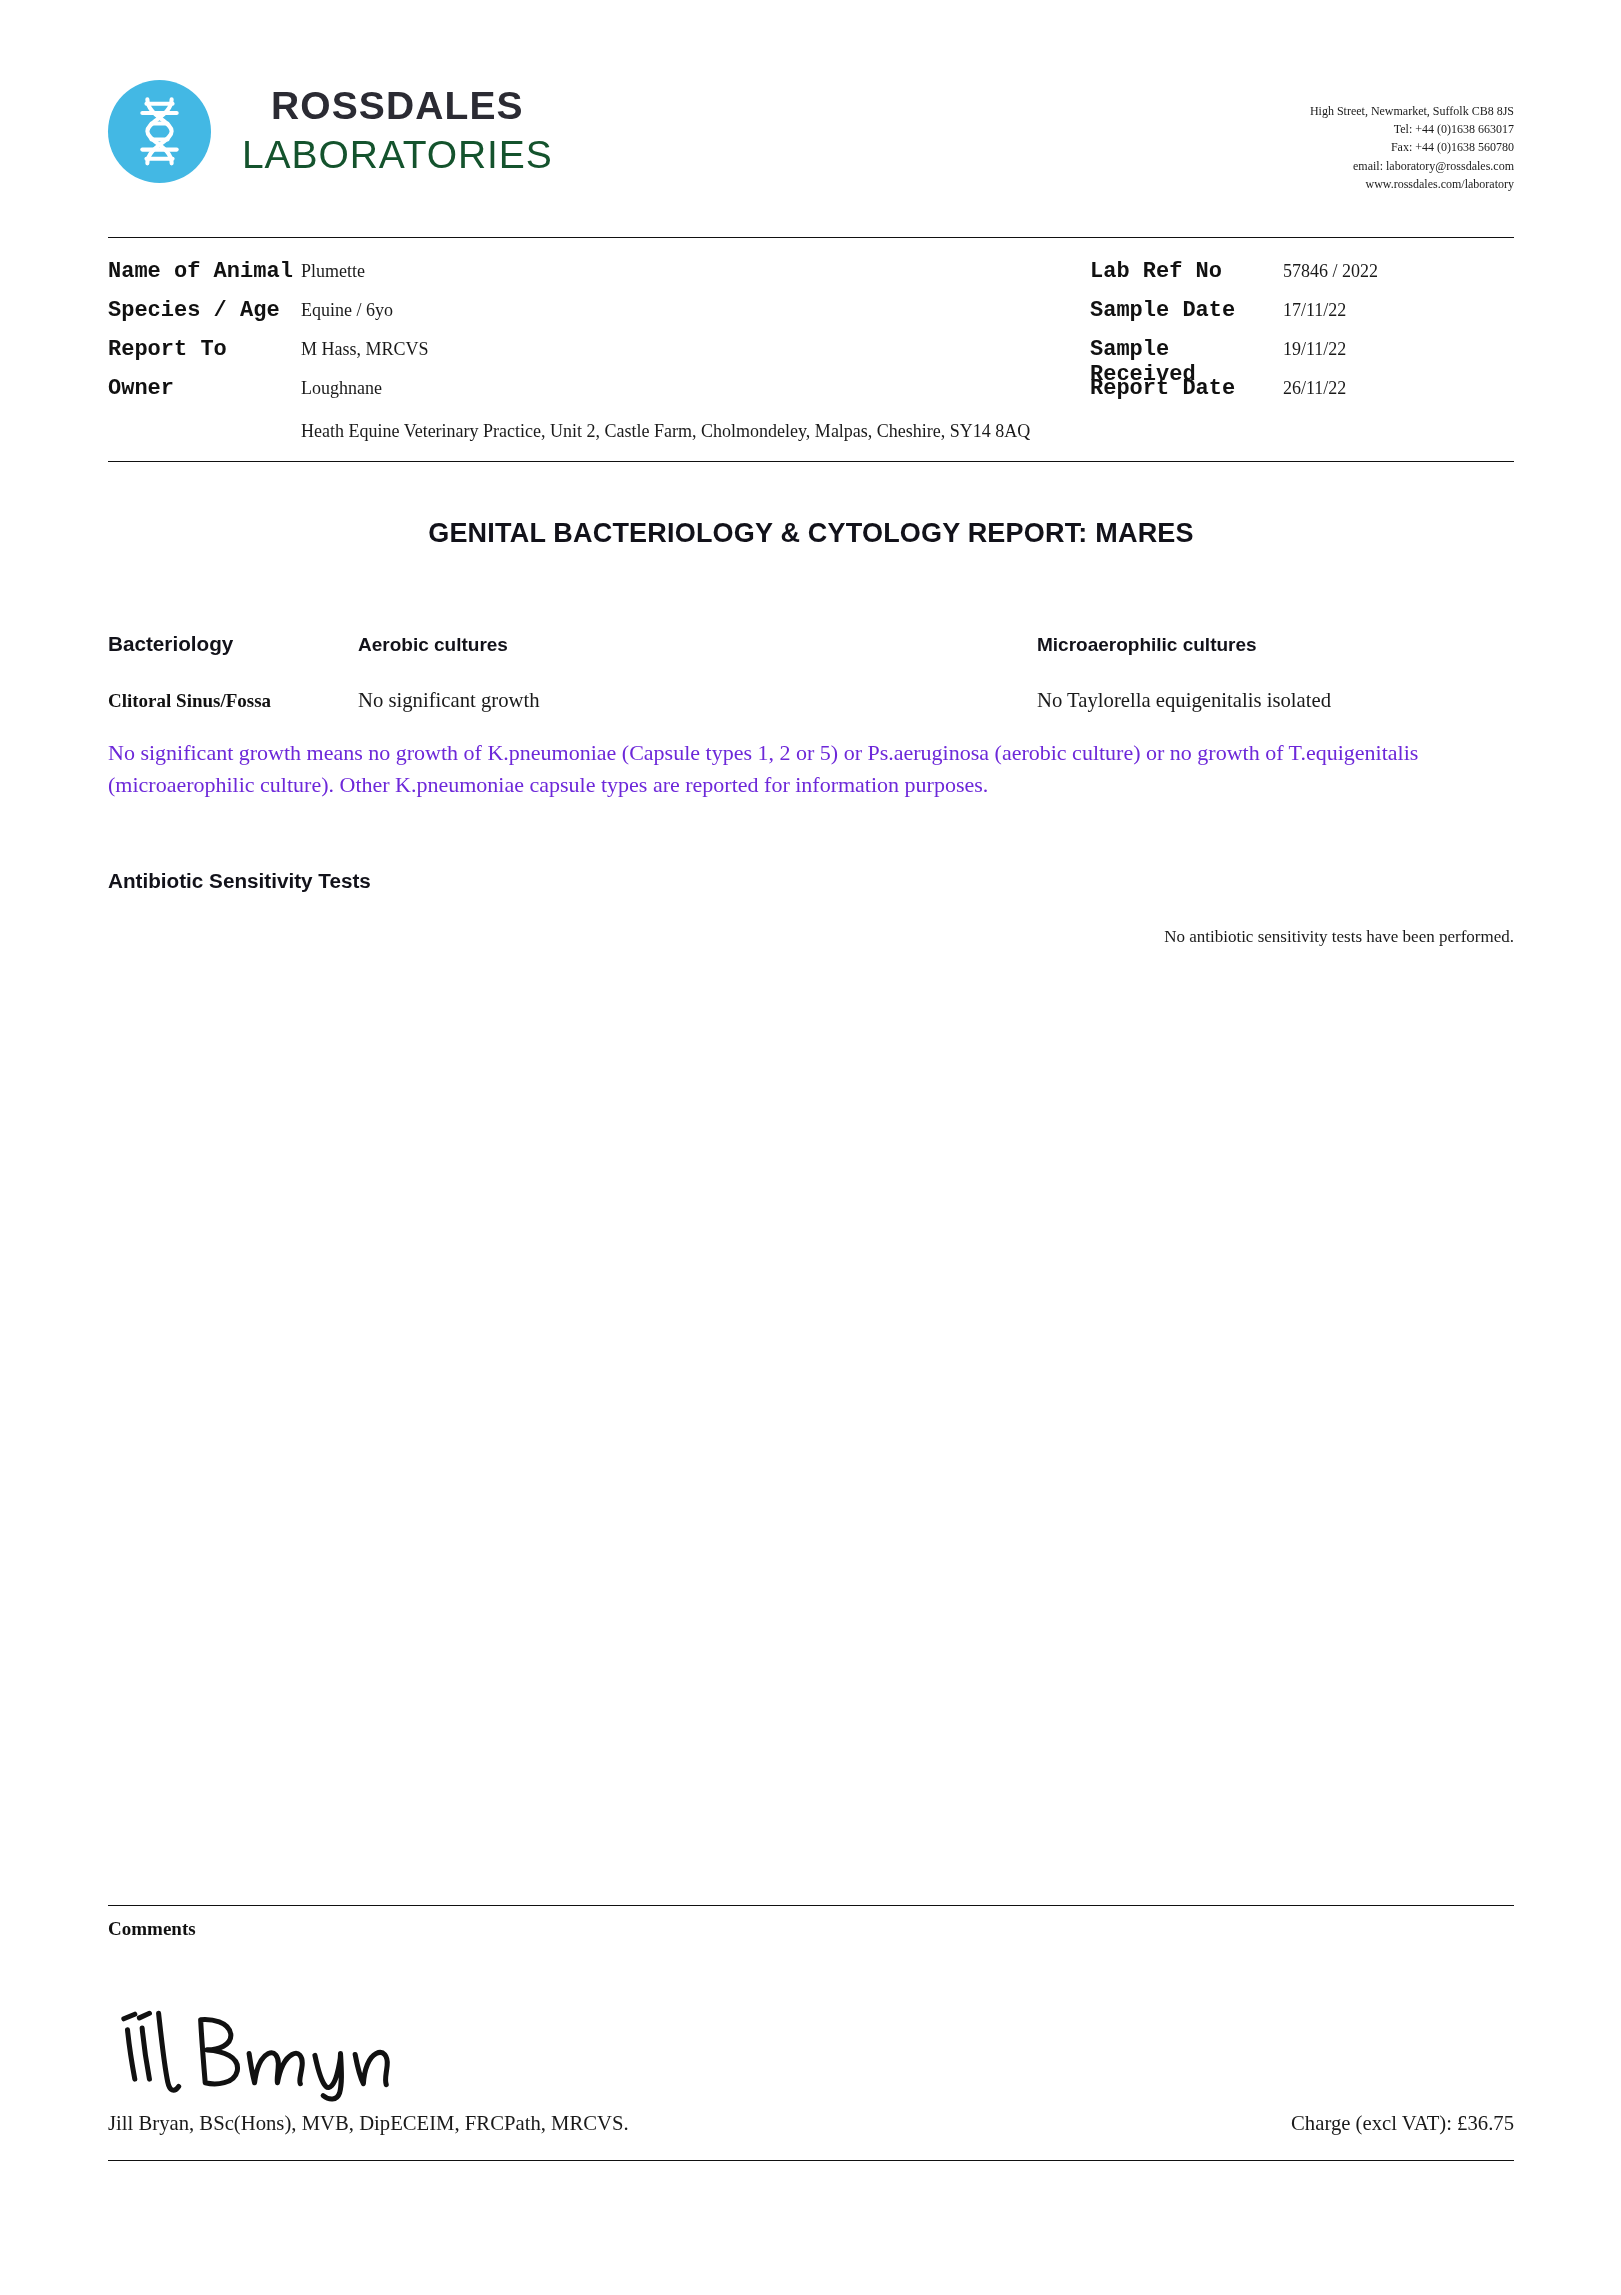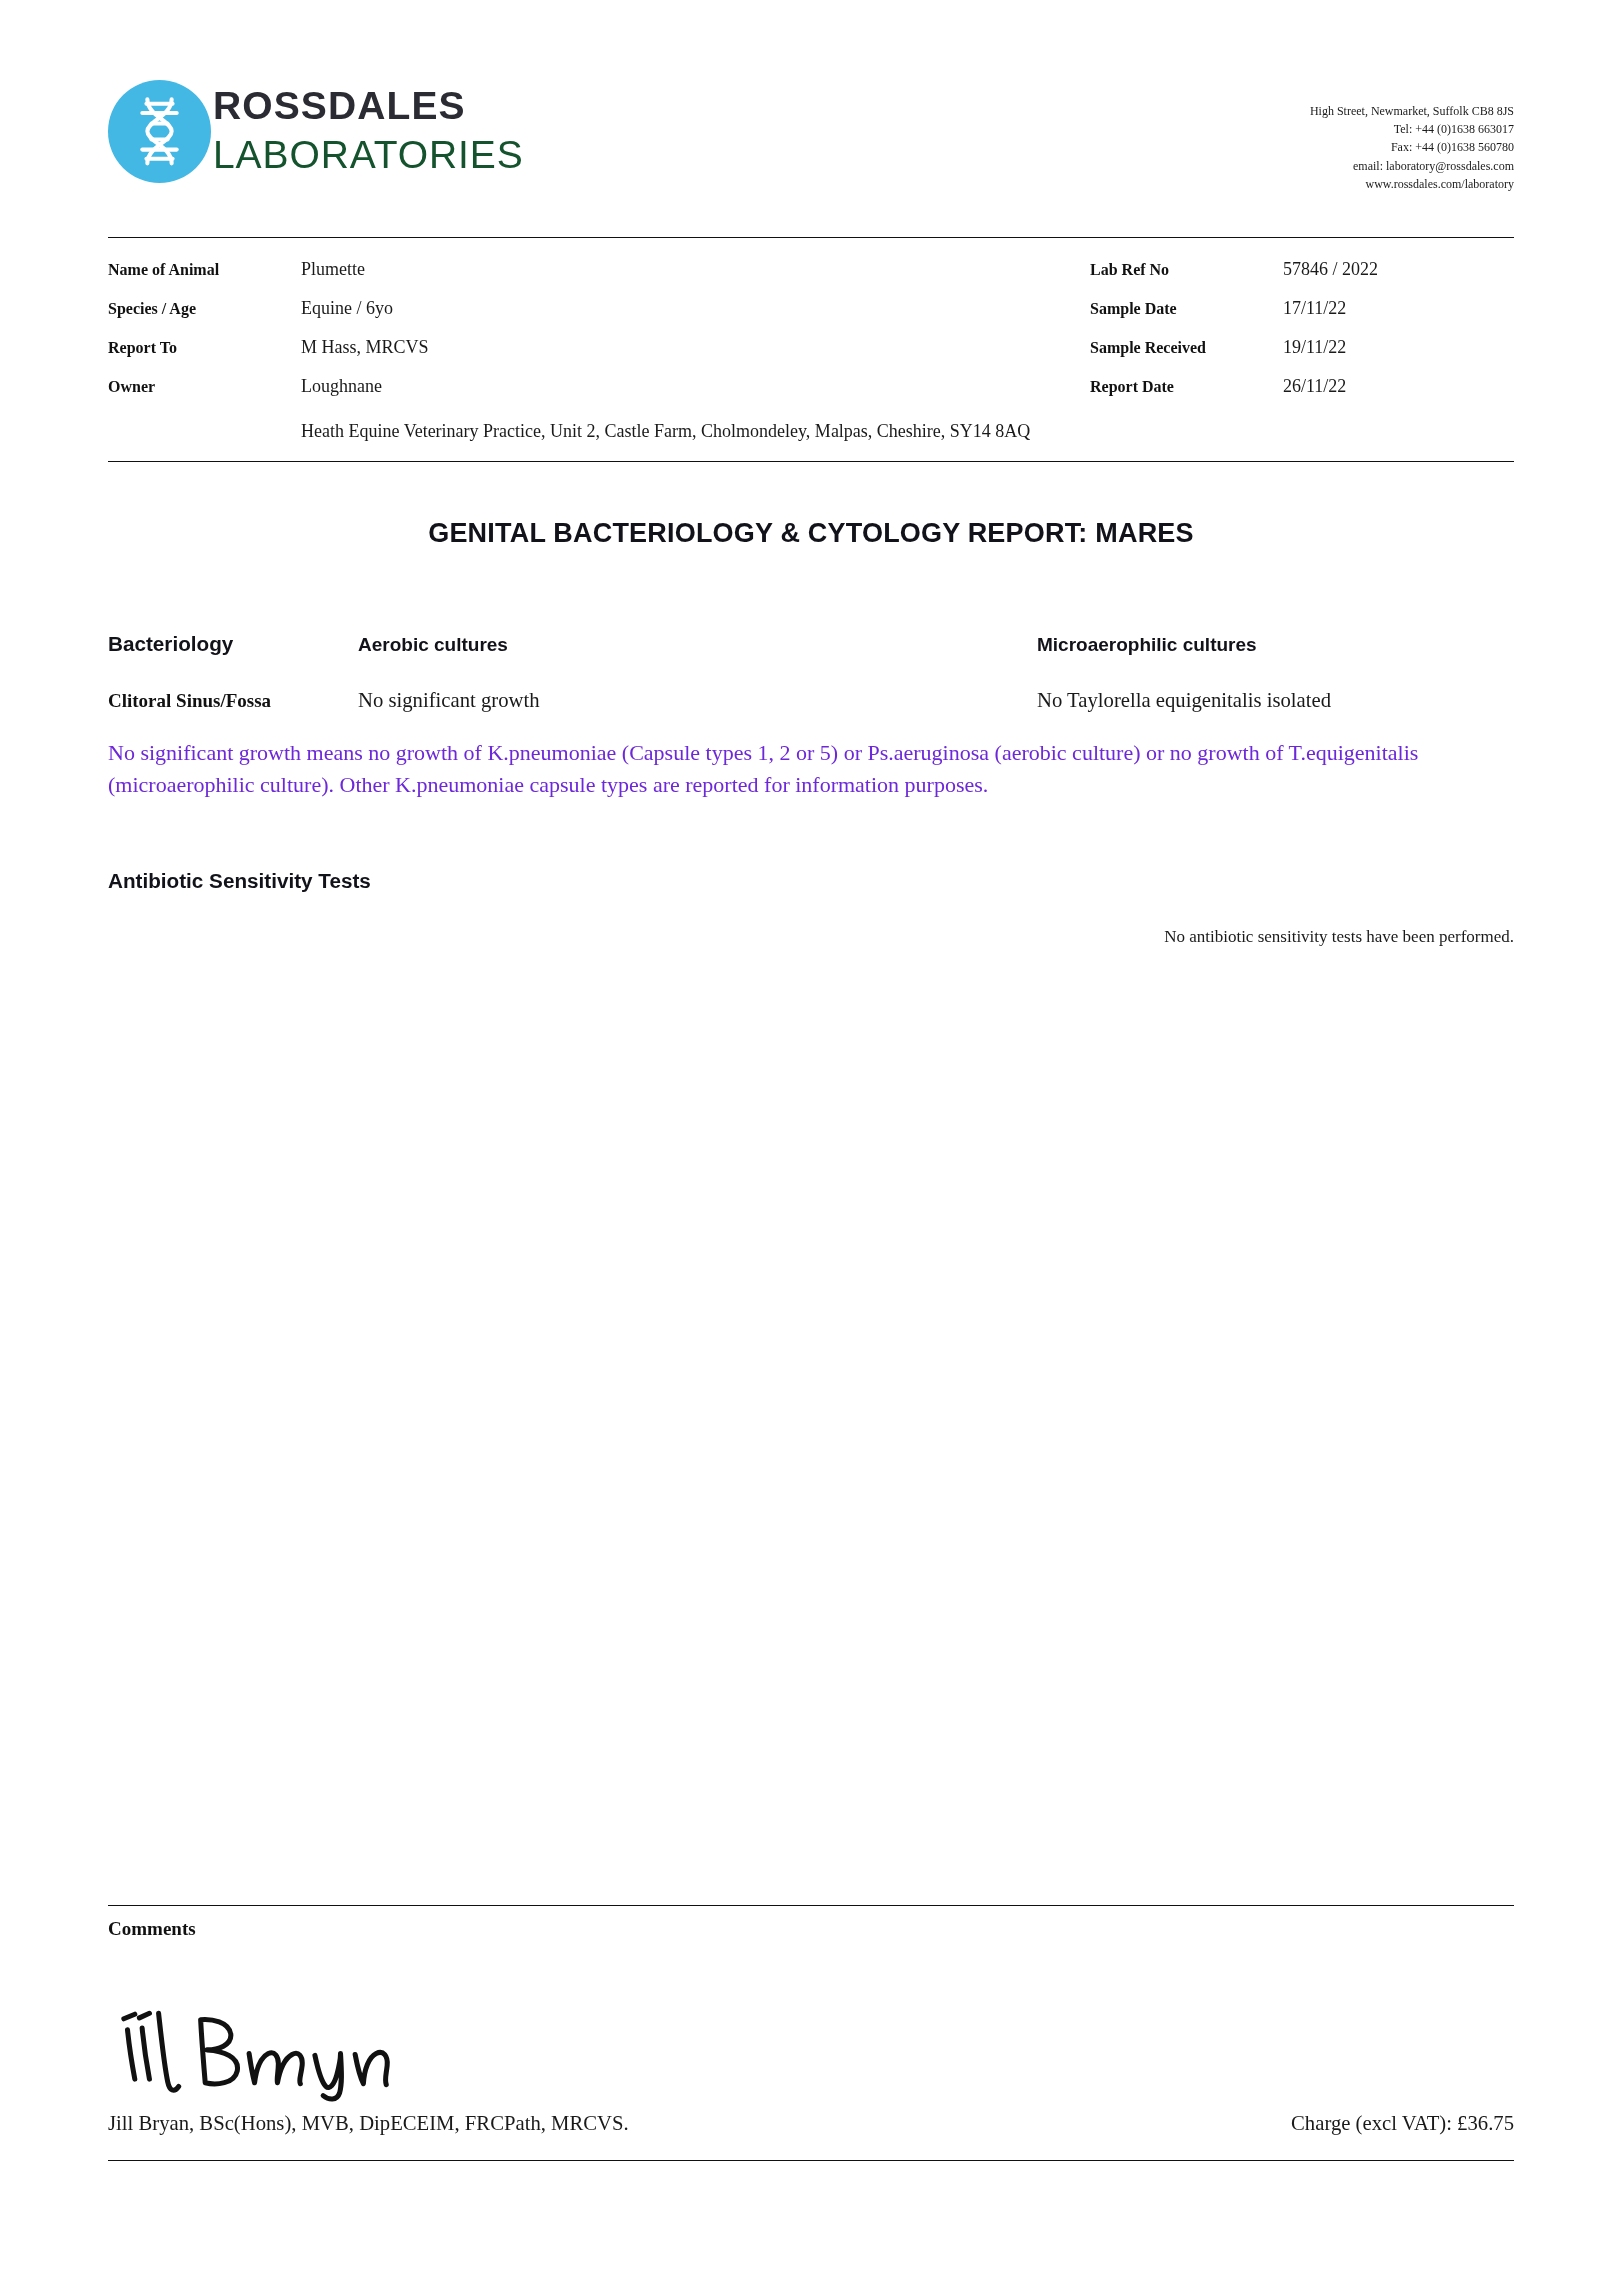--- a/index.html
+++ b/index.html
@@ -25,21 +25,22 @@
   
   .header {
     display: flex;
     align-items: flex-start;
     justify-content: space-between;
     padding-top: 80px;
   }
   .brand {
     display: flex;
     align-items: center;
-    gap: 2px;
+    gap: 31px;
+    text-align: center;
   }
   .logo-mark {
     width: 103px;
     height: 103px;
     border-radius: 50%;
     background: #43b8e4;
     position: relative;
     flex: 0 0 auto;
     overflow: hidden;
   }
@@ -88,23 +89,23 @@
   }
   .meta-col { display: block; }
   .meta-left { width: 982px; }
   .meta-right { flex: 1; }
   .meta-row {
     display: flex;
     align-items: baseline;
     height: 39px;
   }
   .meta-label {
-    font-family: Liberation Serif, serif;
-    font-weight: bold;
-    font-size: 16px;
+    font-family: Liberation Mono, monospace;
+    font-weight: bold;
+    font-size: 22px;
     color: #111;
   }
   .meta-left .meta-label { width: 193px; }
   .meta-right .meta-label { width: 193px; }
   .meta-value {
     font-family: "Liberation Serif", serif;
     font-size: 18px;
     color: #1a1a1a;
   }
   .meta-address {

